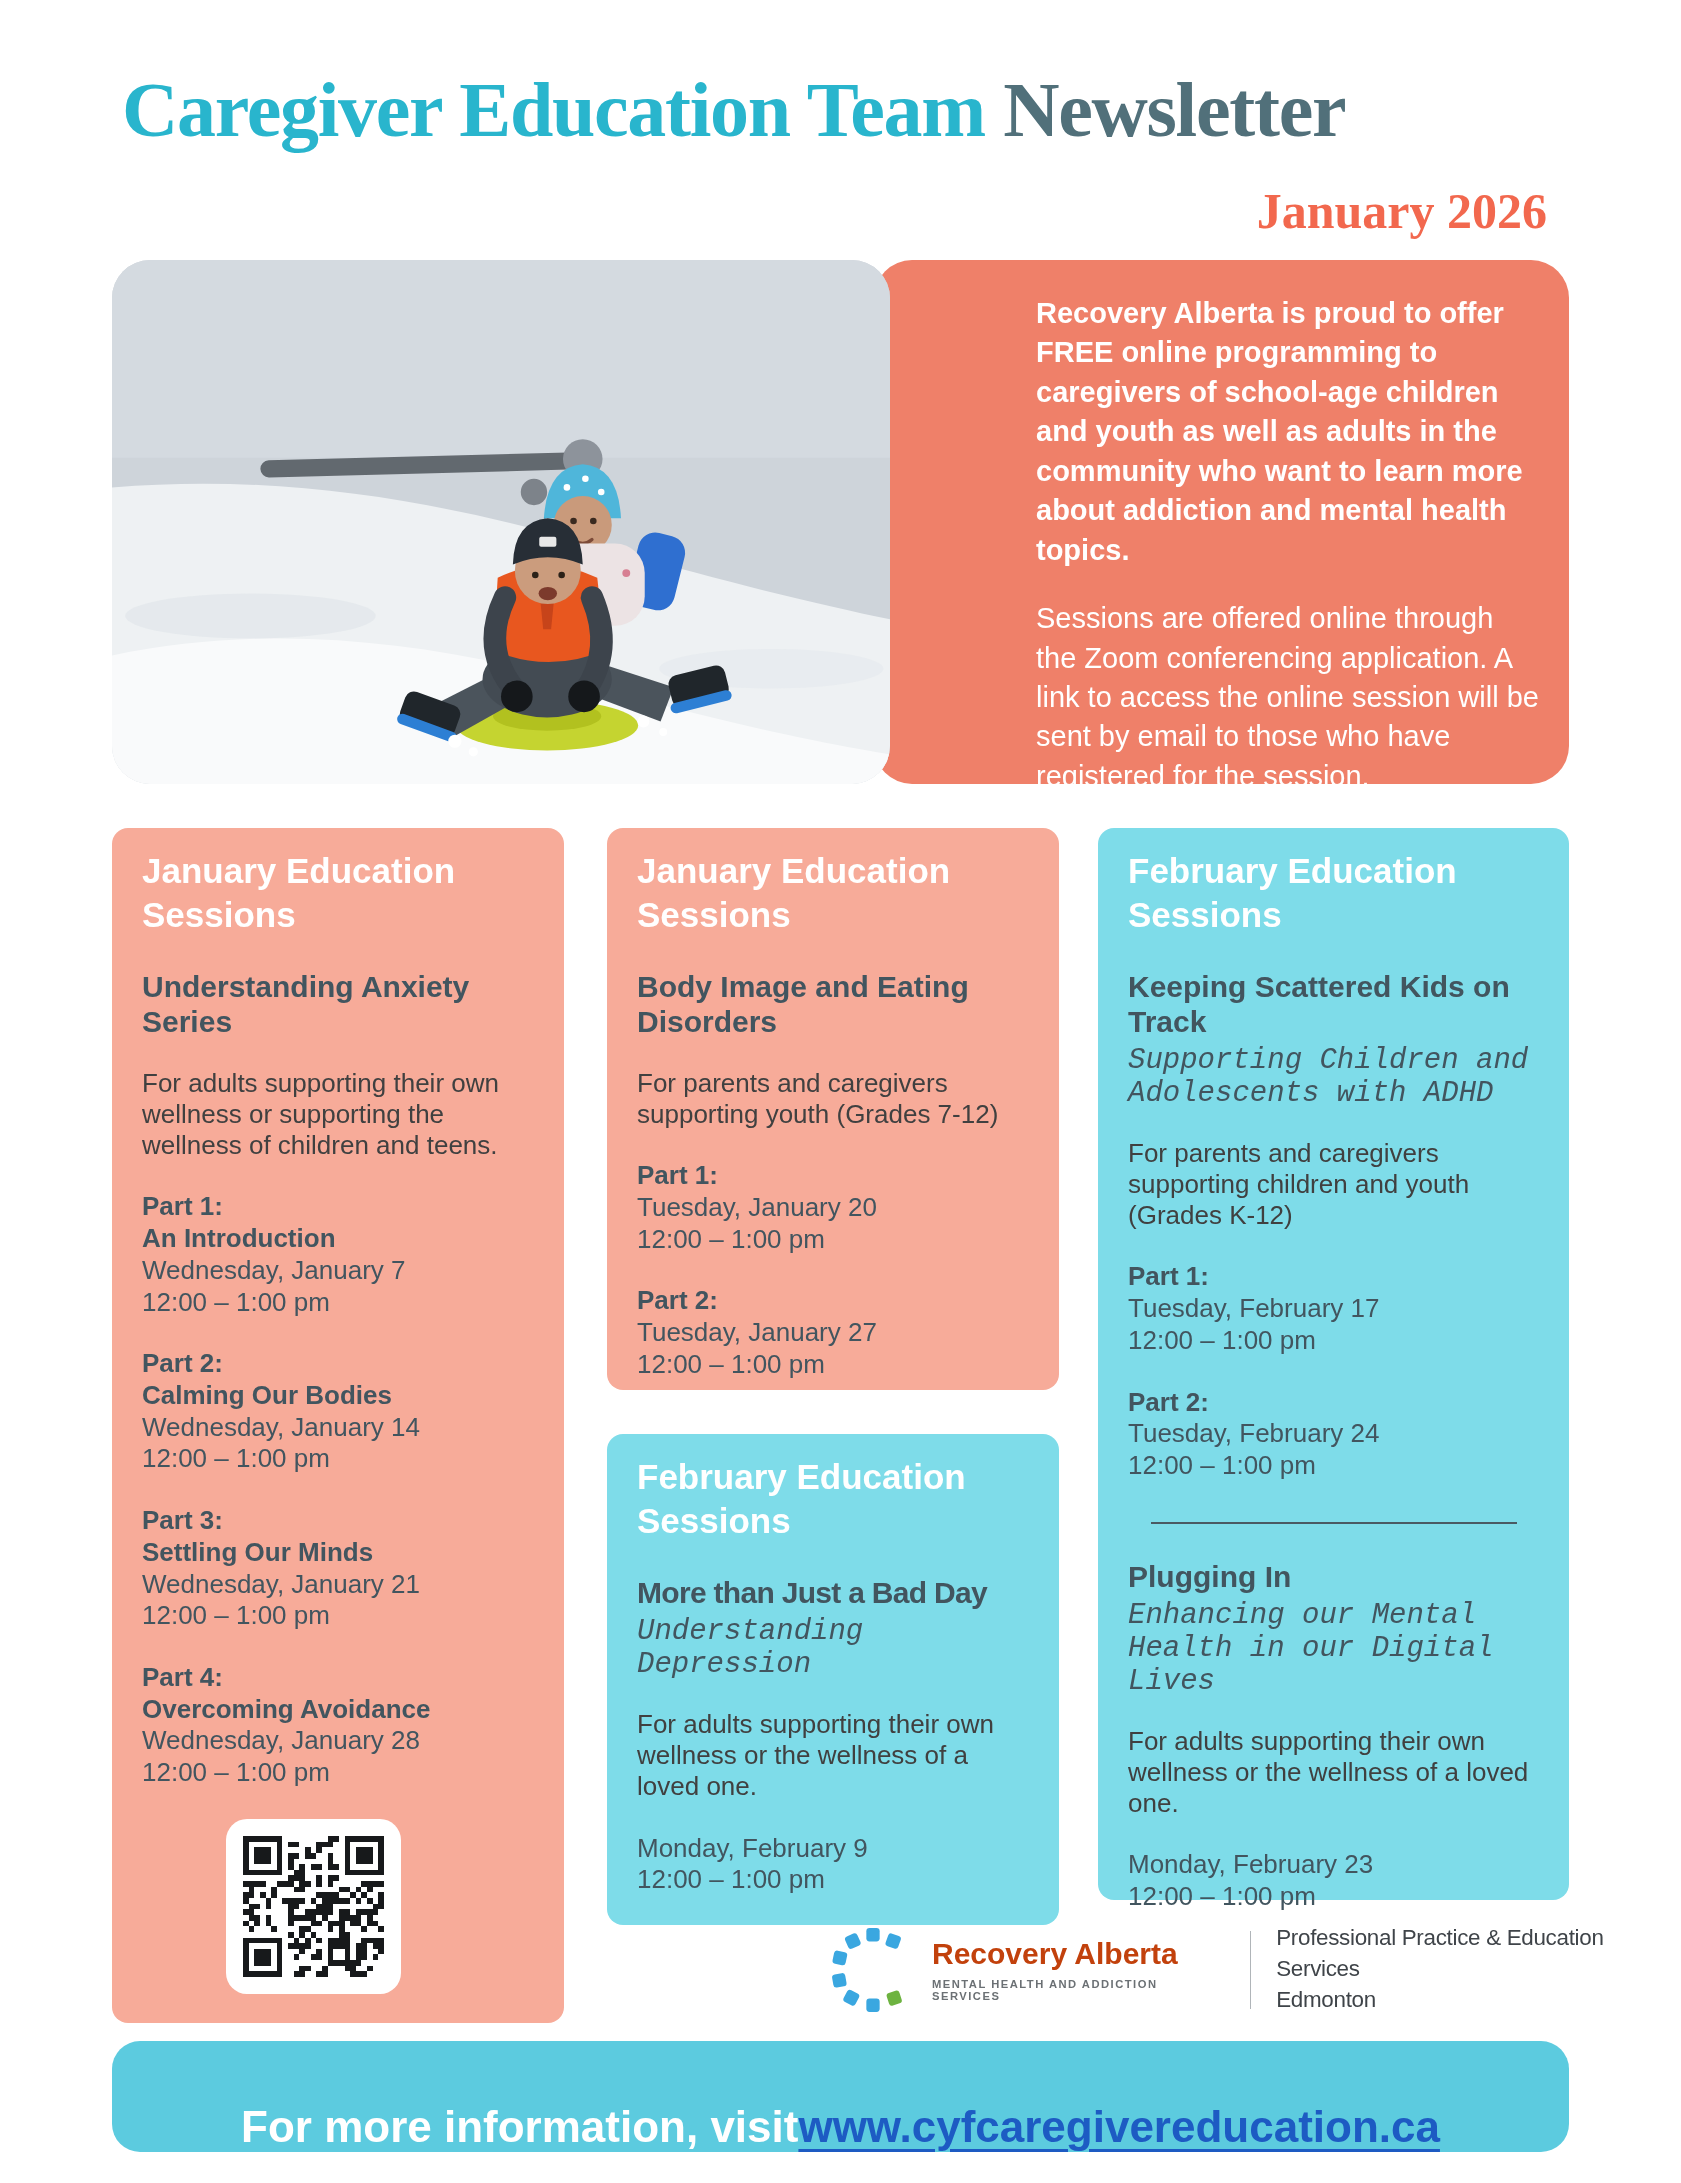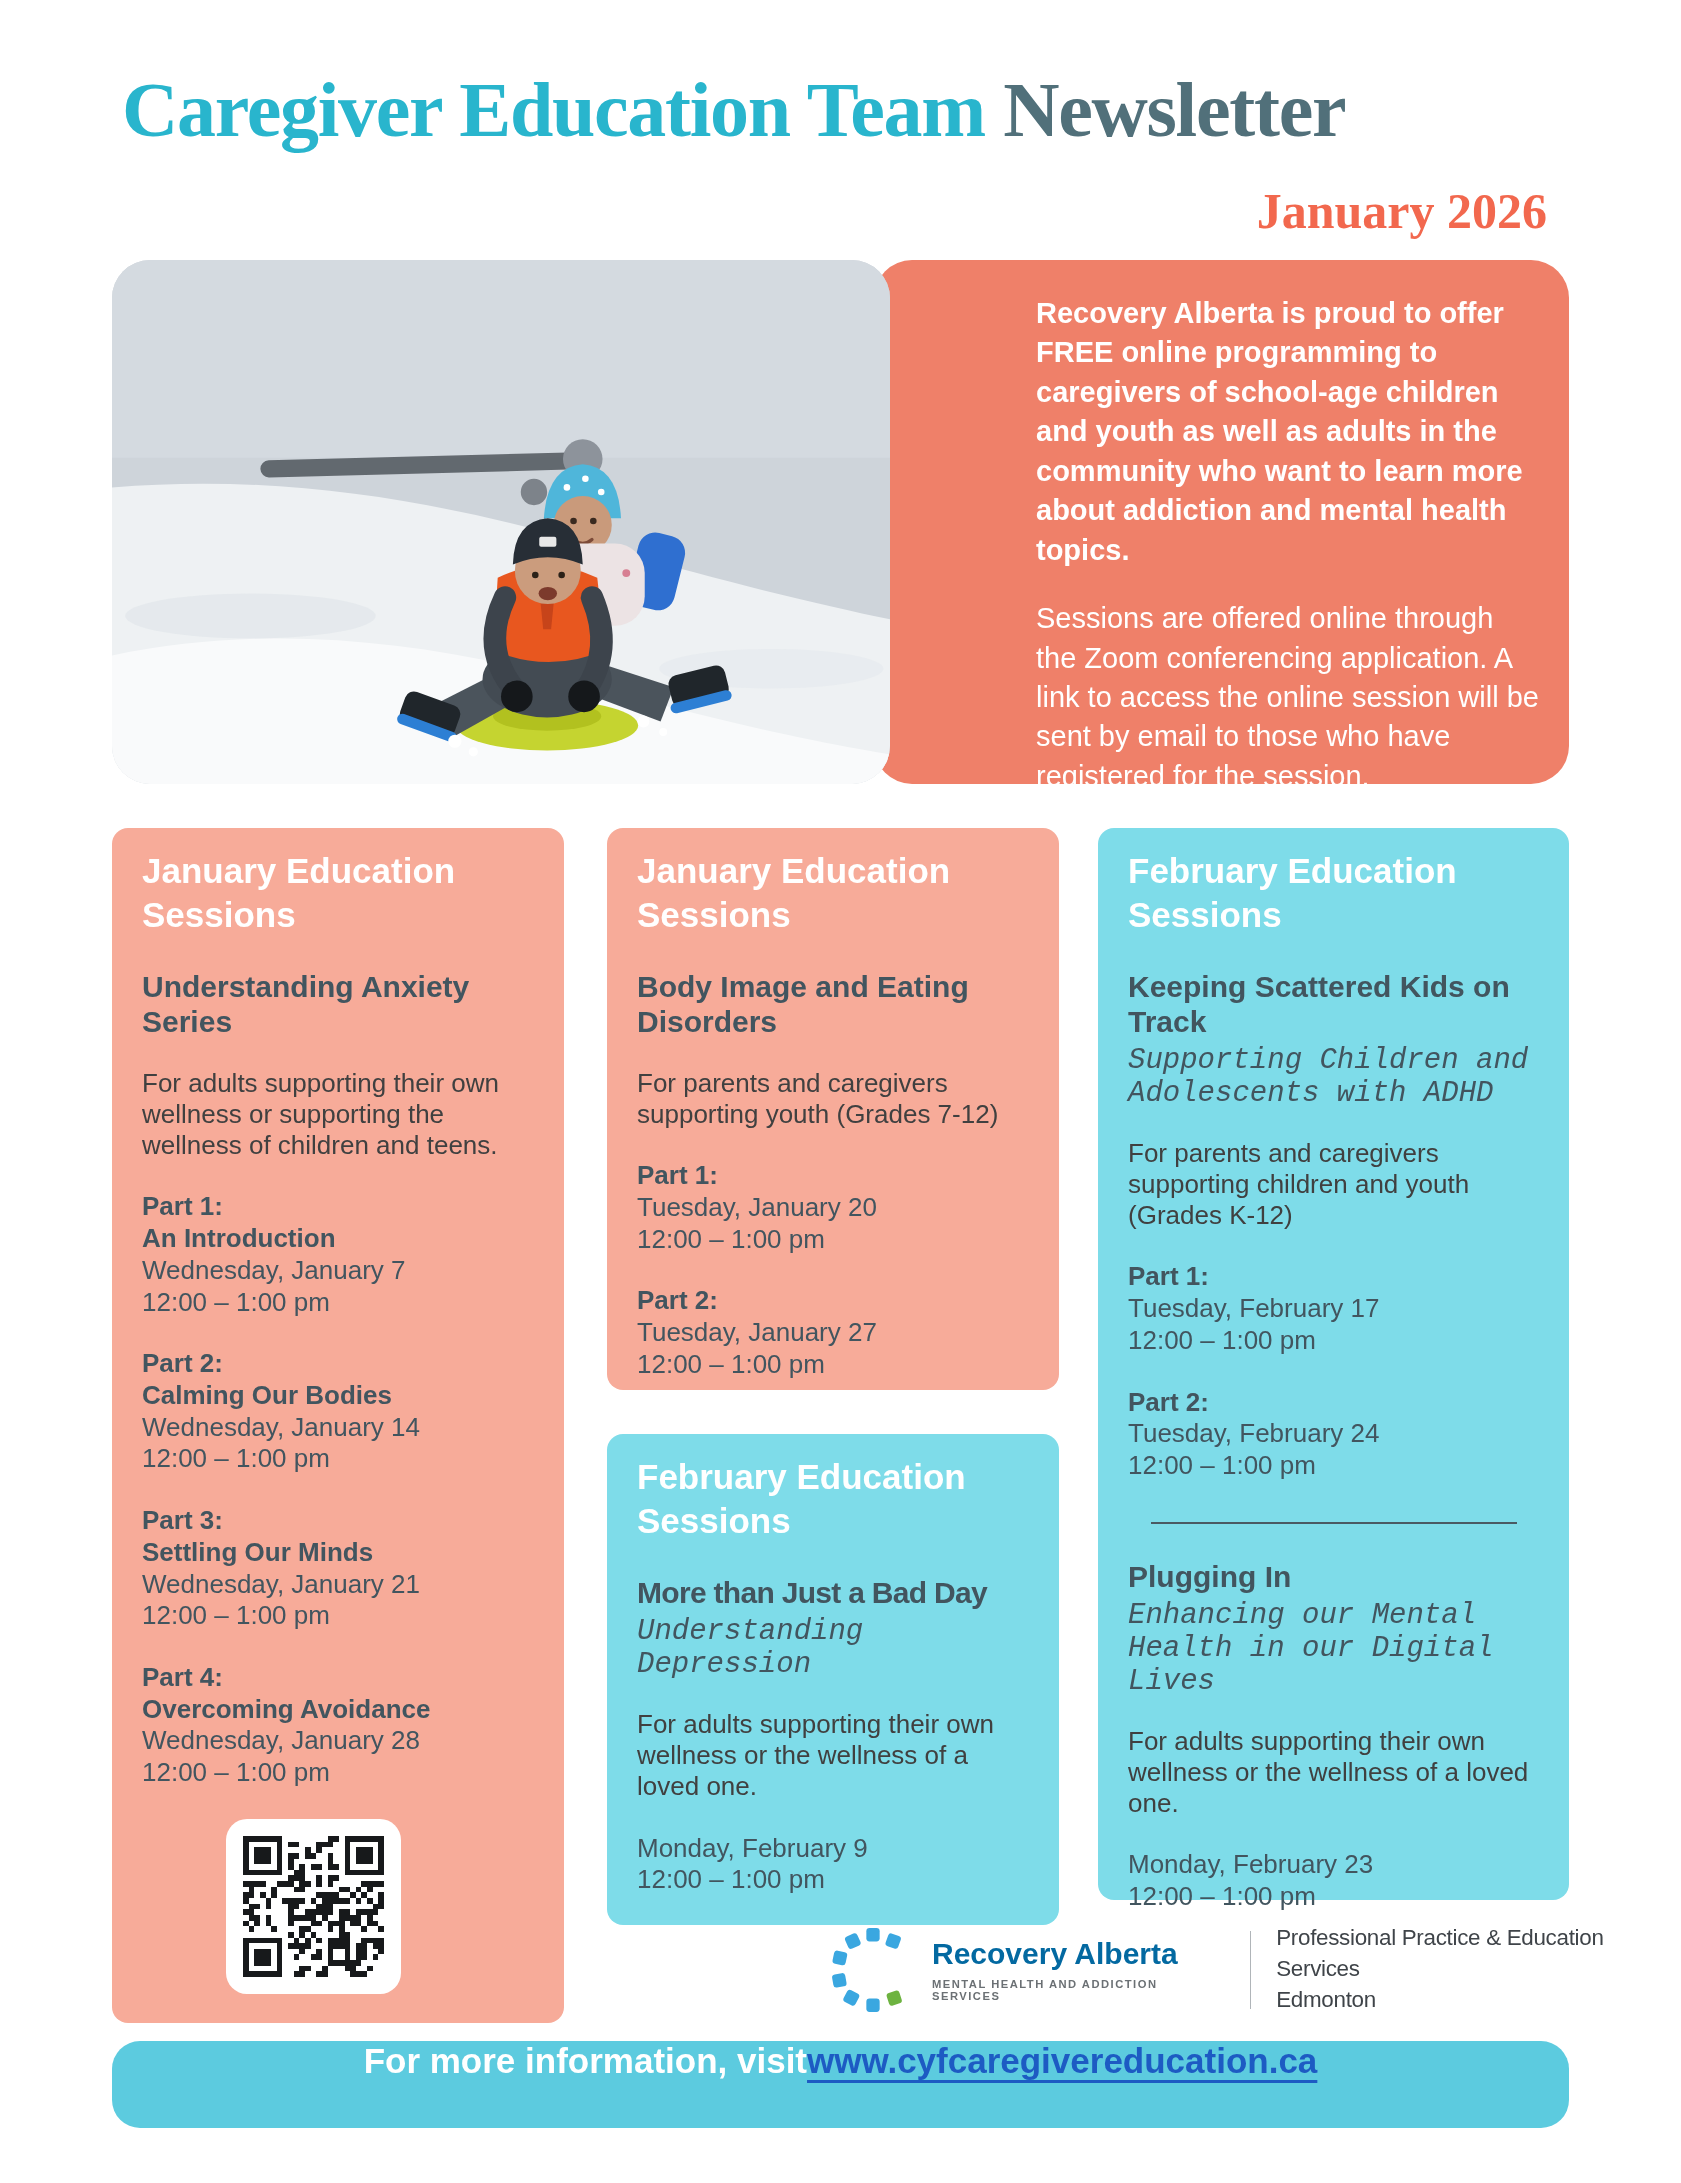--- a/index.html
+++ b/index.html
@@ -45,29 +45,29 @@
 
   
   .qr-box{width:175px;height:175px;background:#ffffff;border-radius:21px;margin:30px 0 0 84px;
           padding:17px;box-sizing:border-box;}
   .qr-box svg{display:block;width:100%;height:100%;}
 
   
   .logo-block{position:absolute;left:826px;top:1912px;height:115px;display:flex;align-items:center;}
   .logo-ring{width:94px;height:94px;flex:0 0 auto;}
   .brand{margin-left:12px;}
-  .brand-name{font-weight:bold;font-size:30px;color:#0369a1;letter-spacing:0;}
+  .brand-name{font-weight:bold;font-size:30px;color:#c2410c;letter-spacing:0;}
   .brand-tag{margin-top:6.6px;font-size:11.2px;letter-spacing:1.5px;color:#6b7074;font-weight:bold;}
   .v-divider{width:1.3px;height:78px;background:#b0b5b9;margin:0 25px 0 28px;}
   .credits{font-size:22.4px;color:#3f4449;line-height:1.38;letter-spacing:-0.3px;}
 
   
-  .footer-bar{position:absolute;left:112px;top:2041px;width:1457px;height:87px;background:#5ccbdf;
-              border-radius:28px;display:flex;align-items:flex-start;justify-content:center;
-              font-size:35px;font-weight:bold;color:#ffffff;}
+  .footer-bar{position:absolute;left:112px;top:2041px;width:1457px;height:111px;background:#5ccbdf;
+              border-radius:28px;display:flex;align-items:flex-end;justify-content:center;
+              font-size:44px;font-weight:bold;color:#ffffff;}
   .footer-bar a{color:#1d5bc3;text-decoration:underline;
                 text-decoration-thickness:2.6px;text-underline-offset:6.6px;cursor:pointer;}
 </style>
 </head>
 <body>
 
 <div class="page">
 
   <div class="masthead"><span class="teal">Caregiver Education Team</span> <span class="slate">Newsletter</span></div>
   <div class="issue-date">January 2026</div>

